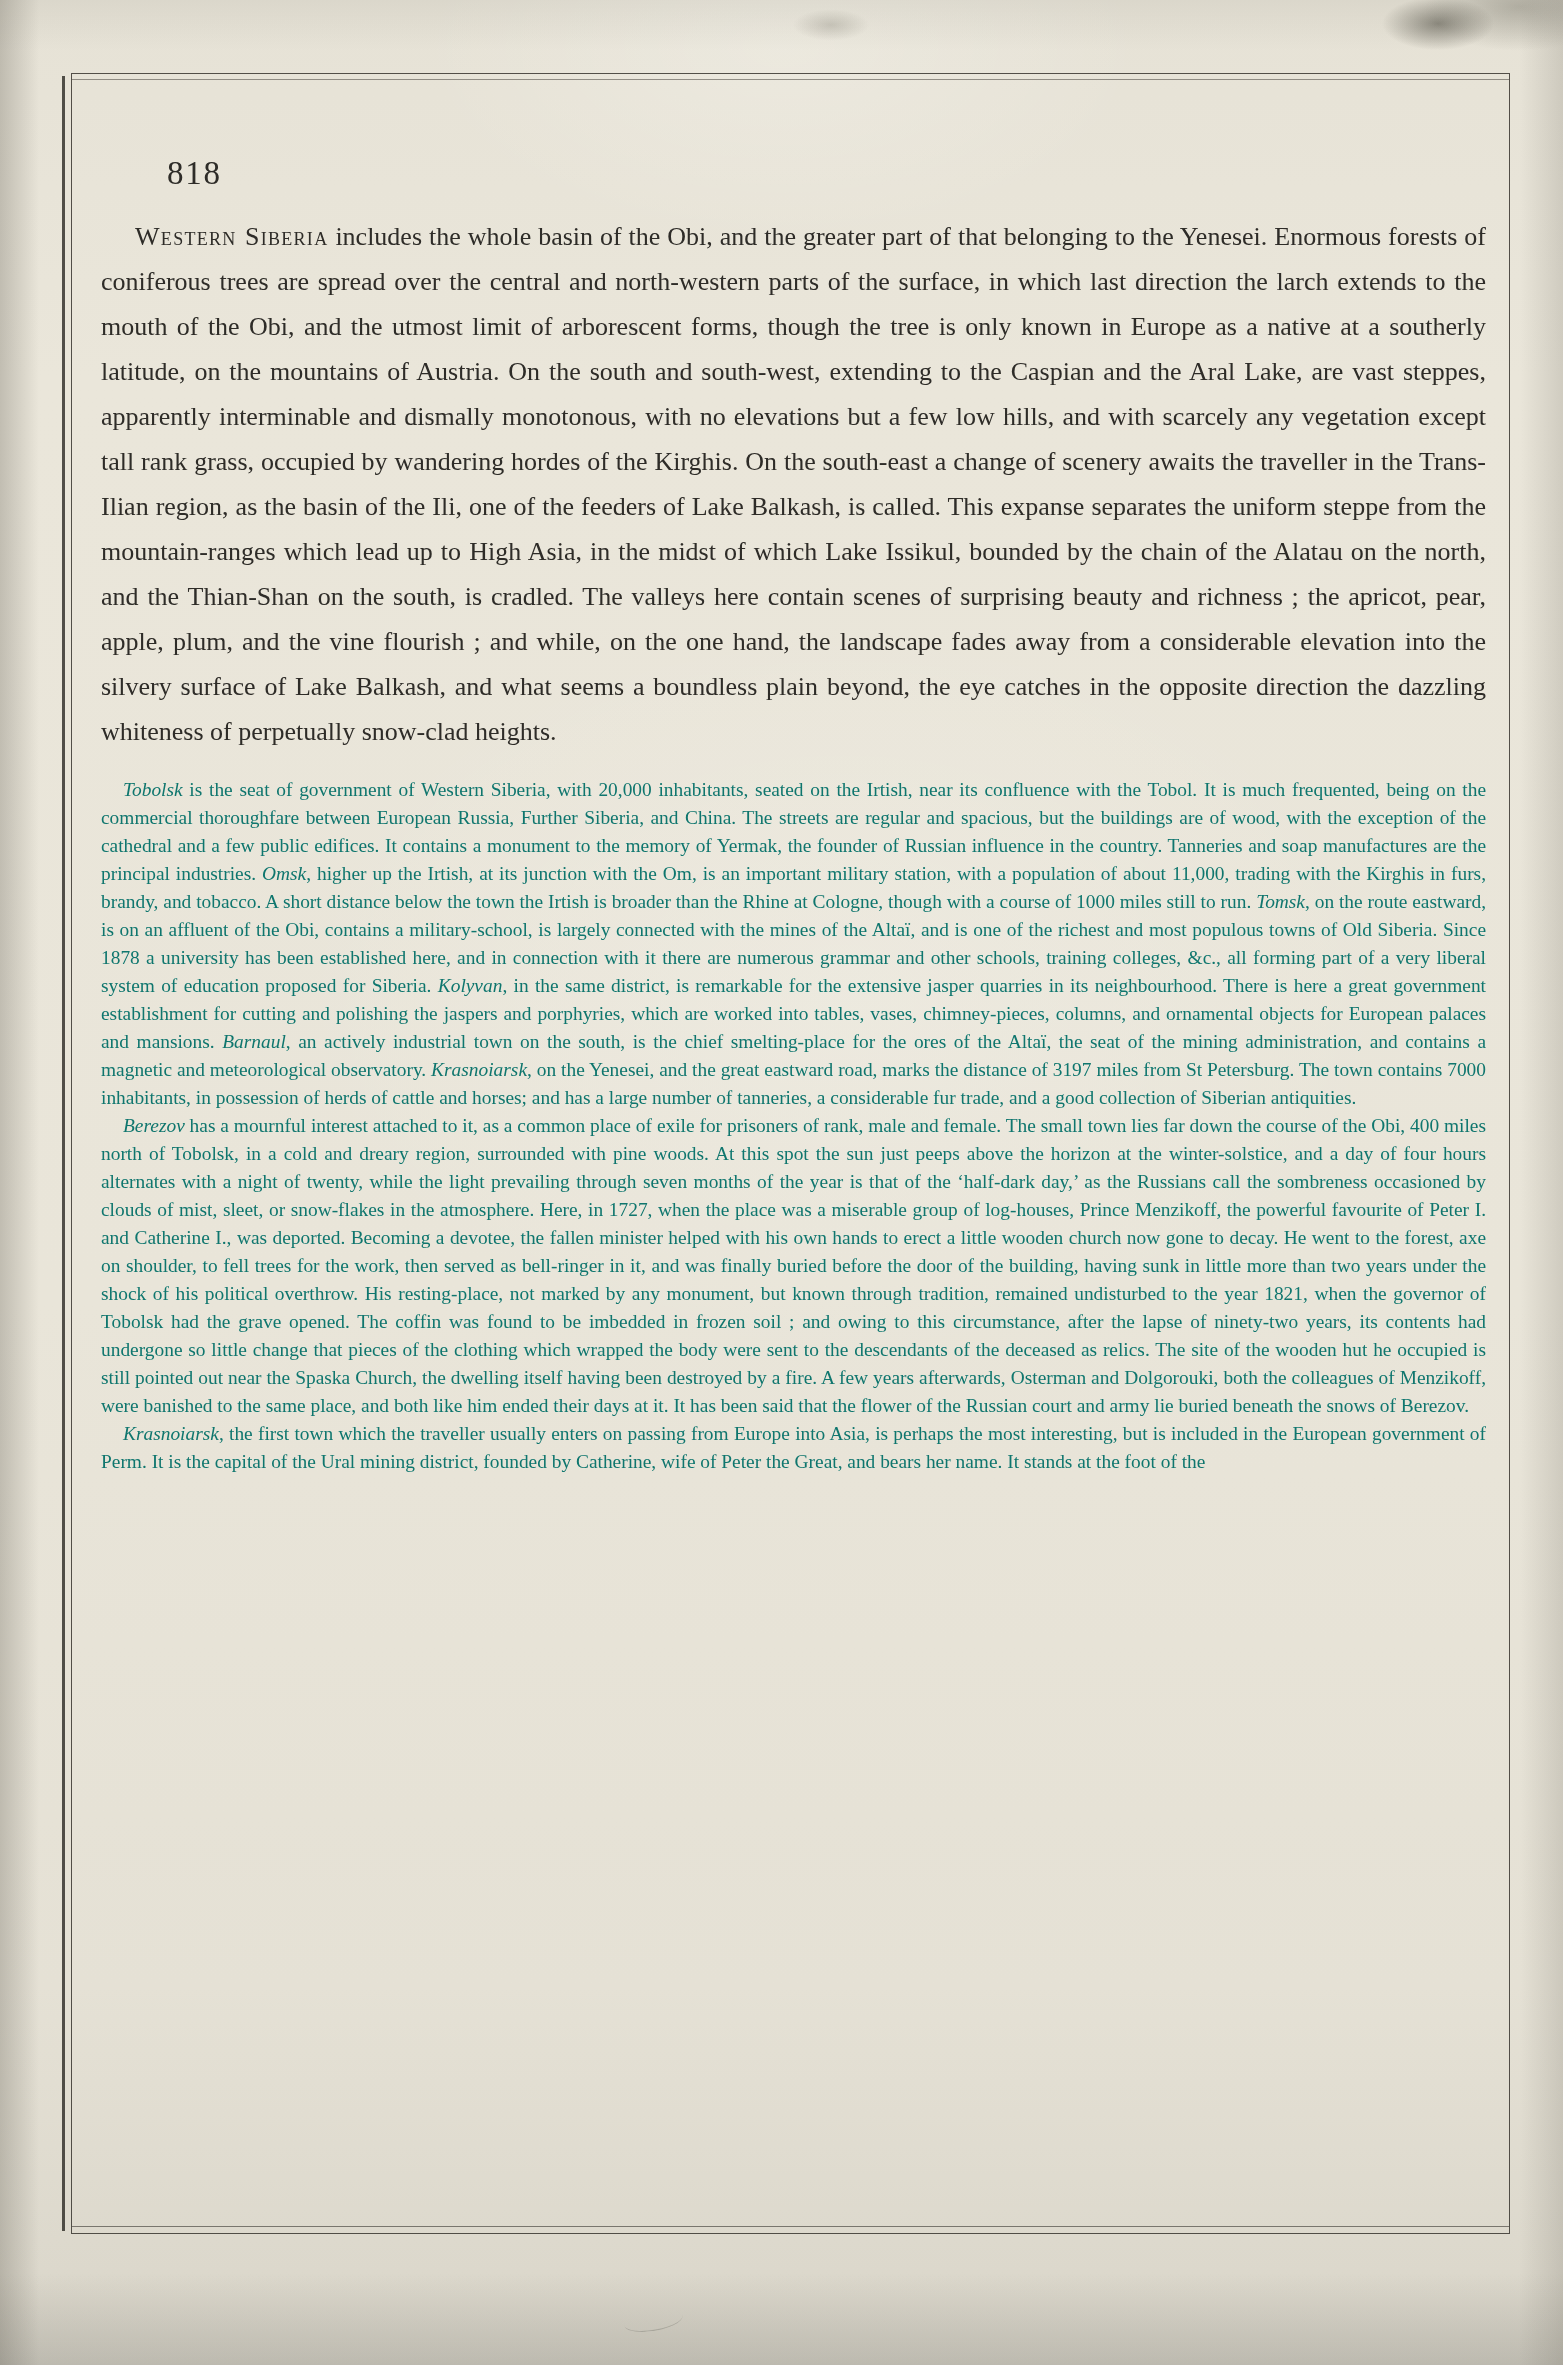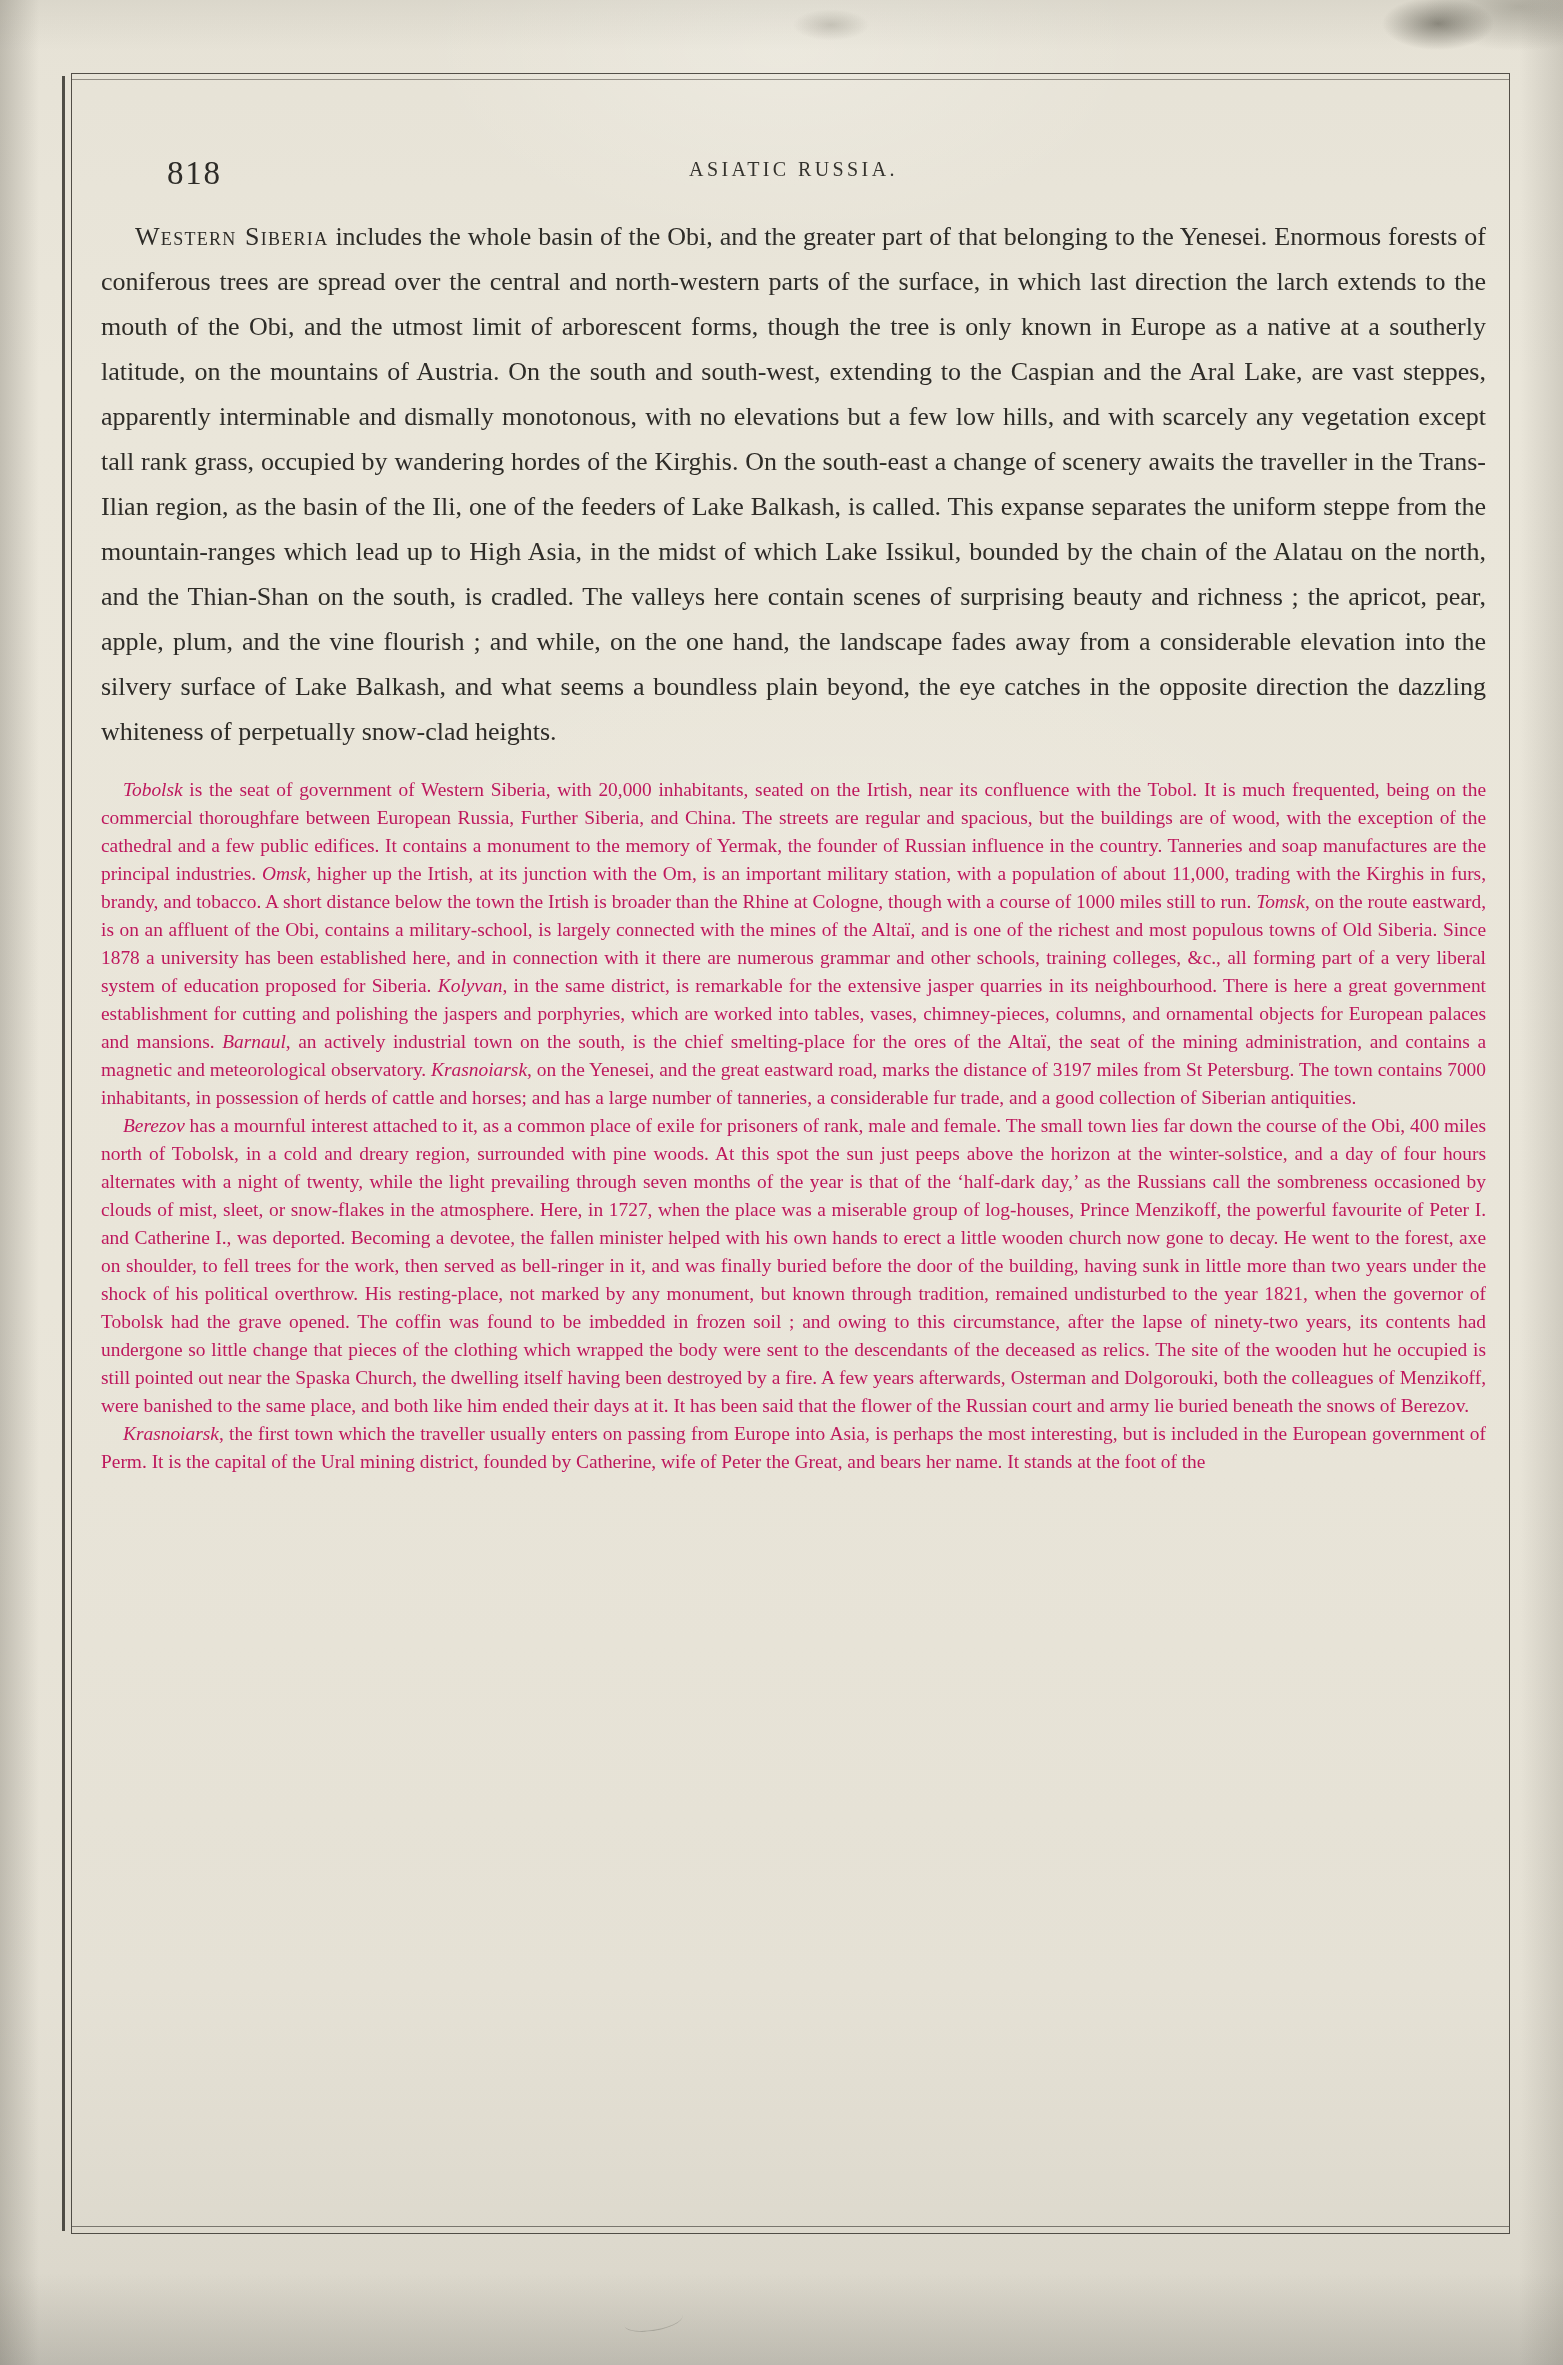--- a/index.html
+++ b/index.html
@@ -75,21 +75,21 @@
     margin: 11.8px 0 0 0;
     font-size: 26px;
     line-height: 45px;
     text-align: justify;
     text-indent: 34px;
   }
   .smallcaps {
     font-variant: small-caps;
     letter-spacing: 1.3px;
   }
-  .smallprint { margin-top: 22px; color: #be185d; }
+  .smallprint { margin-top: 22px; color: #0f766e; }
   .smallprint p {
     margin: 0;
     font-size: 19.4px;
     line-height: 28px;
     text-align: justify;
     text-indent: 22px;
   }
   .ital { font-style: italic; }
 </style>
 </head>
@@ -102,21 +102,20 @@
   <div class="inner-top"></div>
   <div class="inner-bottom"></div>
 </div>
 <div class="binding"></div>
 <div class="pencil-mark"></div>
 
 <div class="content">
 
   <div class="header">
     <span class="page-number">818</span>
-    <span class="running-title">ASIATIC RUSSIA.</span>
   </div>
 
   <p class="lead-para">
     <span class="smallcaps">Western Siberia</span><span> includes the whole basin of the Obi, and the greater part of that belonging to the Yenesei.  Enormous forests of coniferous trees are spread over the central and north-western parts of the surface, in which last direction the larch extends to the mouth of the Obi, and the utmost limit of arborescent forms, though the tree is only known in Europe as a native at a southerly latitude, on the mountains of Austria.  On the south and south-west, extending to the Caspian and the Aral Lake, are vast steppes, apparently interminable and dismally monotonous, with no elevations but a few low hills, and with scarcely any vegetation except tall rank grass, occupied by wandering hordes of the Kirghis.  On the south-east a change of scenery awaits the traveller in the Trans-Ilian region, as the basin of the Ili, one of the feeders of Lake Balkash, is called.  This expanse separates the uniform steppe from the mountain-ranges which lead up to High Asia, in the midst of which Lake Issikul, bounded by the chain of the Alatau on the north, and the Thian-Shan on the south, is cradled.  The valleys here contain scenes of surprising beauty and richness ; the apricot, pear, apple, plum, and the vine flourish ; and while, on the one hand, the landscape fades away from a considerable elevation into the silvery surface of Lake Balkash, and what seems a boundless plain beyond, the eye catches in the opposite direction the dazzling whiteness of perpetually snow-clad heights.</span>
   </p>
 
   <div class="smallprint">
       <p><span class="ital">Tobolsk</span><span> is the seat of government of Western Siberia, with 20,000 inhabitants, seated on the Irtish, near its confluence with the Tobol.  It is much frequented, being on the commercial thoroughfare between European Russia, Further Siberia, and China.  The streets are regular and spacious, but the buildings are of wood, with the exception of the cathedral and a few public edifices.  It contains a monument to the memory of Yermak, the founder of Russian influence in the country.  Tanneries and soap manufactures are the principal industries.  </span><span class="ital">Omsk</span><span>, higher up the Irtish, at its junction with the Om, is an important military station, with a population of about 11,000, trading with the Kirghis in furs, brandy, and tobacco.  A short distance below the town the Irtish is broader than the Rhine at Cologne, though with a course of 1000 miles still to run.  </span><span class="ital">Tomsk</span><span>, on the route eastward, is on an affluent of the Obi, contains a military-school, is largely connected with the mines of the Altaï, and is one of the richest and most populous towns of Old Siberia.  Since 1878 a university has been established here, and in connection with it there are numerous grammar and other schools, training colleges, &amp;c., all forming part of a very liberal system of education proposed for Siberia.  </span><span class="ital">Kolyvan</span><span>, in the same district, is remarkable for the extensive jasper quarries in its neighbourhood.  There is here a great government establishment for cutting and polishing the jaspers and porphyries, which are worked into tables, vases, chimney-pieces, columns, and ornamental objects for European palaces and mansions.  </span><span class="ital">Barnaul</span><span>, an actively industrial town on the south, is the chief smelting-place for the ores of the Altaï, the seat of the mining administration, and contains a magnetic and meteorological observatory.  </span><span class="ital">Krasnoiarsk</span><span>, on the Yenesei, and the great eastward road, marks the distance of 3197 miles from St Petersburg.  The town contains 7000 inhabitants, in possession of herds of cattle and horses; and has a large number of tanneries, a considerable fur trade, and a good collection of Siberian antiquities.</span></p>
       <p><span class="ital">Berezov</span><span> has a mournful interest attached to it, as a common place of exile for prisoners of rank, male and female.  The small town lies far down the course of the Obi, 400 miles north of Tobolsk, in a cold and dreary region, surrounded with pine woods.  At this spot the sun just peeps above the horizon at the winter-solstice, and a day of four hours alternates with a night of twenty, while the light prevailing through seven months of the year is that of the ‘half-dark day,’ as the Russians call the sombreness occasioned by clouds of mist, sleet, or snow-flakes in the atmosphere.  Here, in 1727, when the place was a miserable group of log-houses, Prince Menzikoff, the powerful favourite of Peter I. and Catherine I., was deported.  Becoming a devotee, the fallen minister helped with his own hands to erect a little wooden church now gone to decay.  He went to the forest, axe on shoulder, to fell trees for the work, then served as bell-ringer in it, and was finally buried before the door of the building, having sunk in little more than two years under the shock of his political overthrow.  His resting-place, not marked by any monument, but known through tradition, remained undisturbed to the year 1821, when the governor of Tobolsk had the grave opened.  The coffin was found to be imbedded in frozen soil ; and owing to this circumstance, after the lapse of ninety-two years, its contents had undergone so little change that pieces of the clothing which wrapped the body were sent to the descendants of the deceased as relics.  The site of the wooden hut he occupied is still pointed out near the Spaska Church, the dwelling itself having been destroyed by a fire.  A few years afterwards, Osterman and Dolgorouki, both the colleagues of Menzikoff, were banished to the same place, and both like him ended their days at it.  It has been said that the flower of the Russian court and army lie buried beneath the snows of Berezov.</span></p>
       <p><span class="ital">Krasnoiarsk</span><span>, the first town which the traveller usually enters on passing from Europe into Asia, is perhaps the most interesting, but is included in the European government of Perm.  It is the capital of the Ural mining district, founded by Catherine, wife of Peter the Great, and bears her name.  It stands at the foot of the</span></p>

